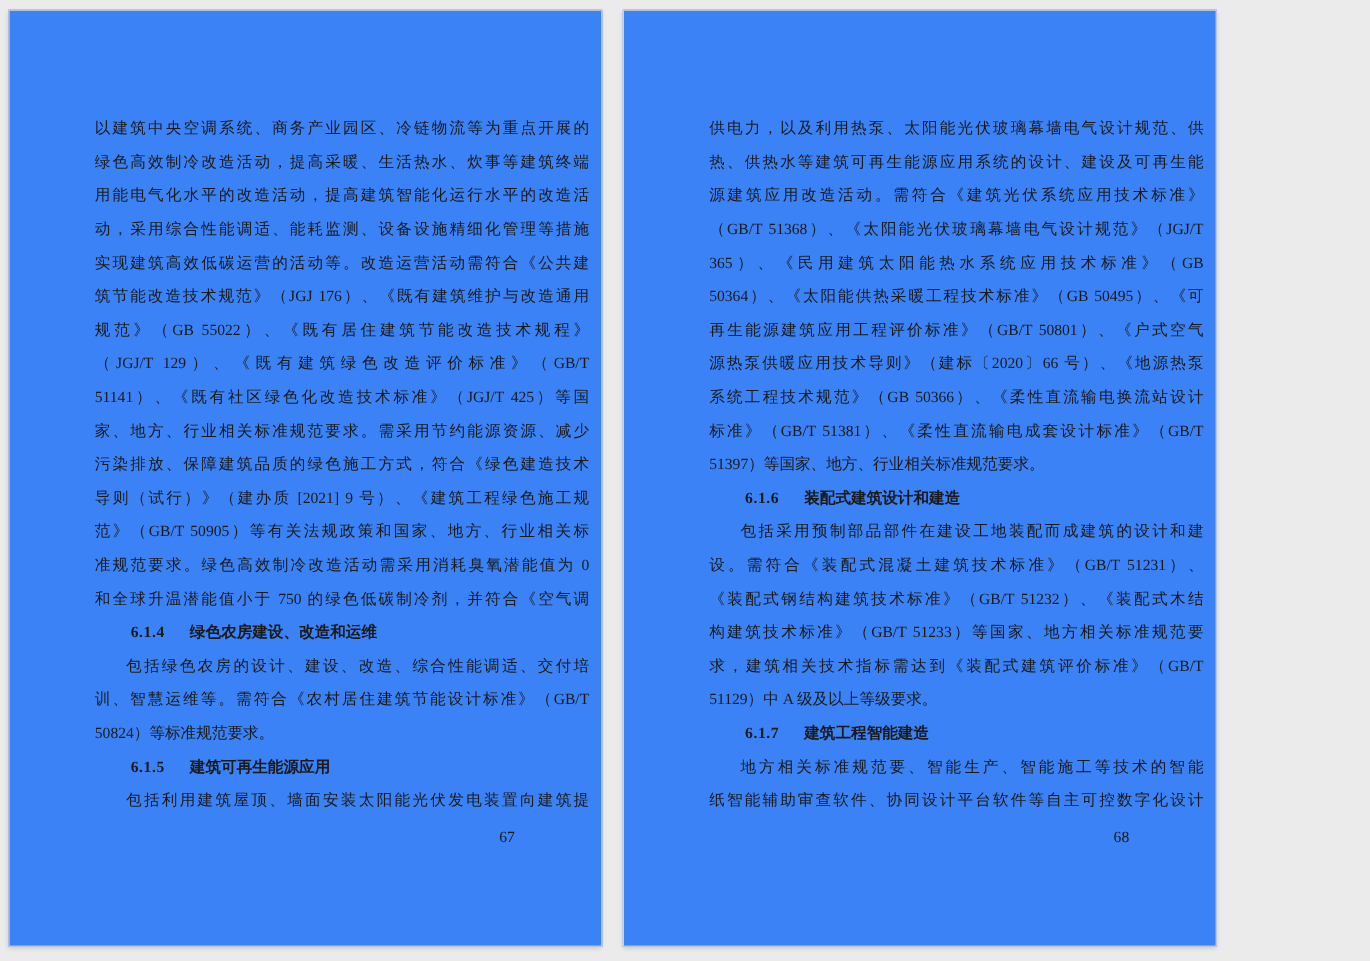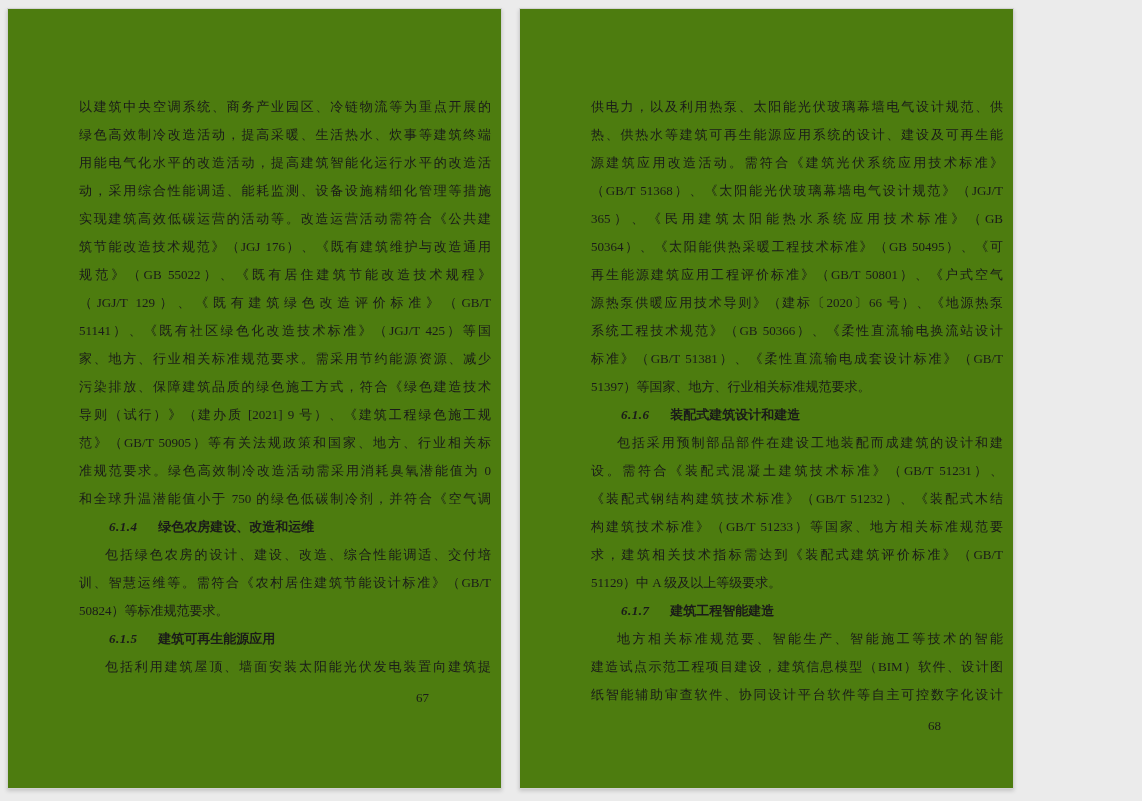--- a/index.html
+++ b/index.html
@@ -17,21 +17,21 @@
     height: 801px;
     padding: 8px 7px 12px 7px;
     display: flex;
     gap: 17px;
     background: #ebebeb;
   }
   .page {
     box-sizing: border-box;
     width: 495px;
     height: 781px;
-    background: #4d7c0f;
+    background: #3b82f6;
     border: 1px solid #d2d2d2;
     box-shadow: 0 2px 4px rgba(0,0,0,0.16);
     padding: 84px 72px 0 71px;
     color: #1a1a1a;
     position: relative;
   }
   .text-column {
     width: 412px;
   }
   .line {
@@ -52,21 +52,20 @@
   }
   .line.heading {
     text-align: left;
     text-align-last: left;
     padding-left: 2.3em;
     font-weight: 600;
   }
   .h-num {
     margin-right: 1.6em;
     letter-spacing: 0.5px;
-    font-style: italic;
   }
   .page-number {
     margin-top: 6px;
     text-align: right;
     font-size: 13px;
     line-height: 22px;
     color: #1a1a1a;
   }
 </style>
 </head>
@@ -155,19 +154,18 @@
   <div class="line"><span class="line-text">构建筑技术标准》（GB/T 51233）等国家、地方相关标准规范要</span></div>
 
   <div class="line"><span class="line-text">求，建筑相关技术指标需达到《装配式建筑评价标准》（GB/T</span></div>
 
   <div class="line no-just"><span class="line-text">51129）中 A 级及以上等级要求。</span></div>
 
   <div class="line heading"><span class="h-num">6.1.7</span><span class="line-text">建筑工程智能建造</span></div>
 
   <div class="line indent"><span class="line-text">地方相关标准规范要、智能生产、智能施工等技术的智能</span></div>
 
-  <div class="line"><span class="line-text">建造试点示范工程项目建设，建筑信息模型（BIM）软件、设计图</span></div>
 
   <div class="line"><span class="line-text">纸智能辅助审查软件、协同设计平台软件等自主可控数字化设计</span></div>
 </div>
     <div class="page-number">68</div>
   </div>
 </div>
 
 </body></html>

